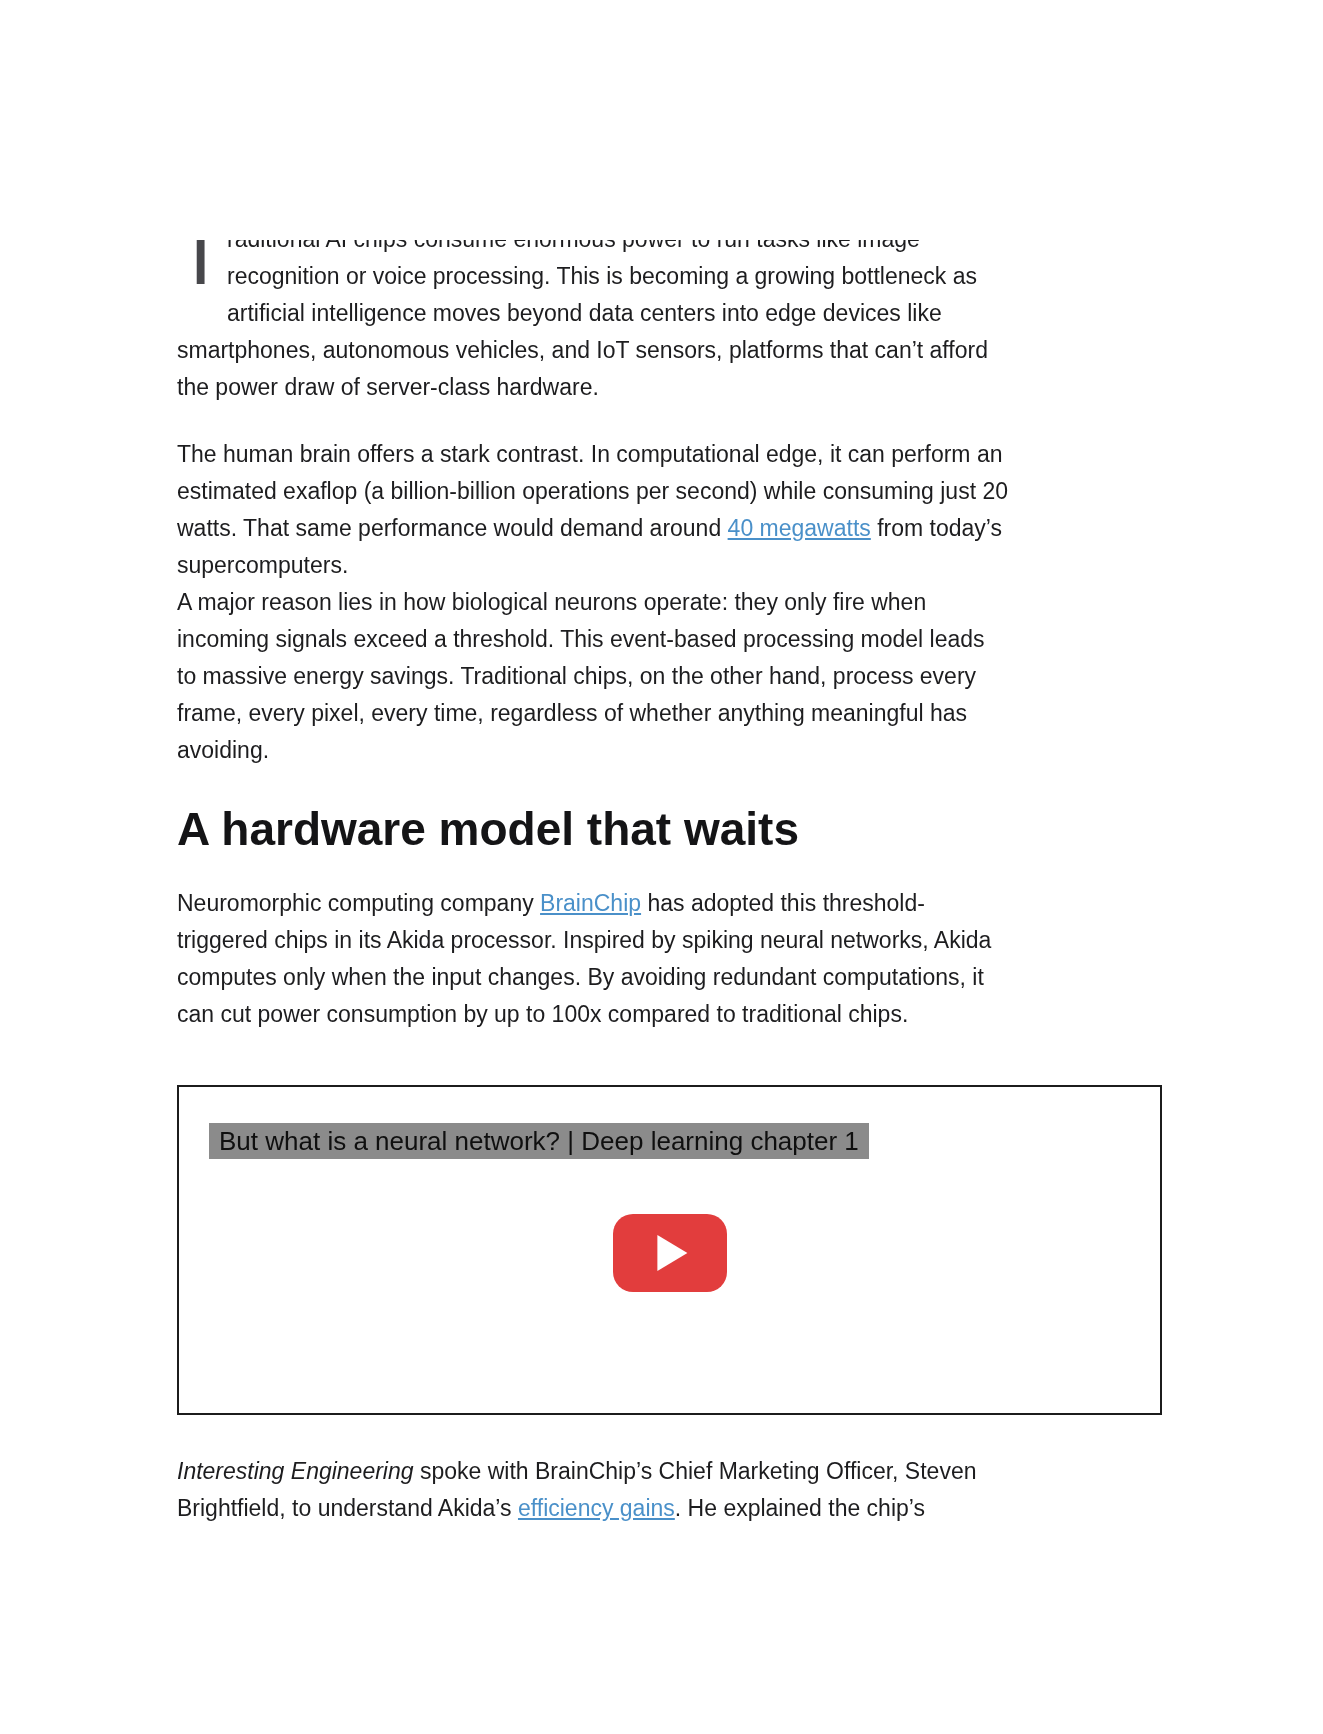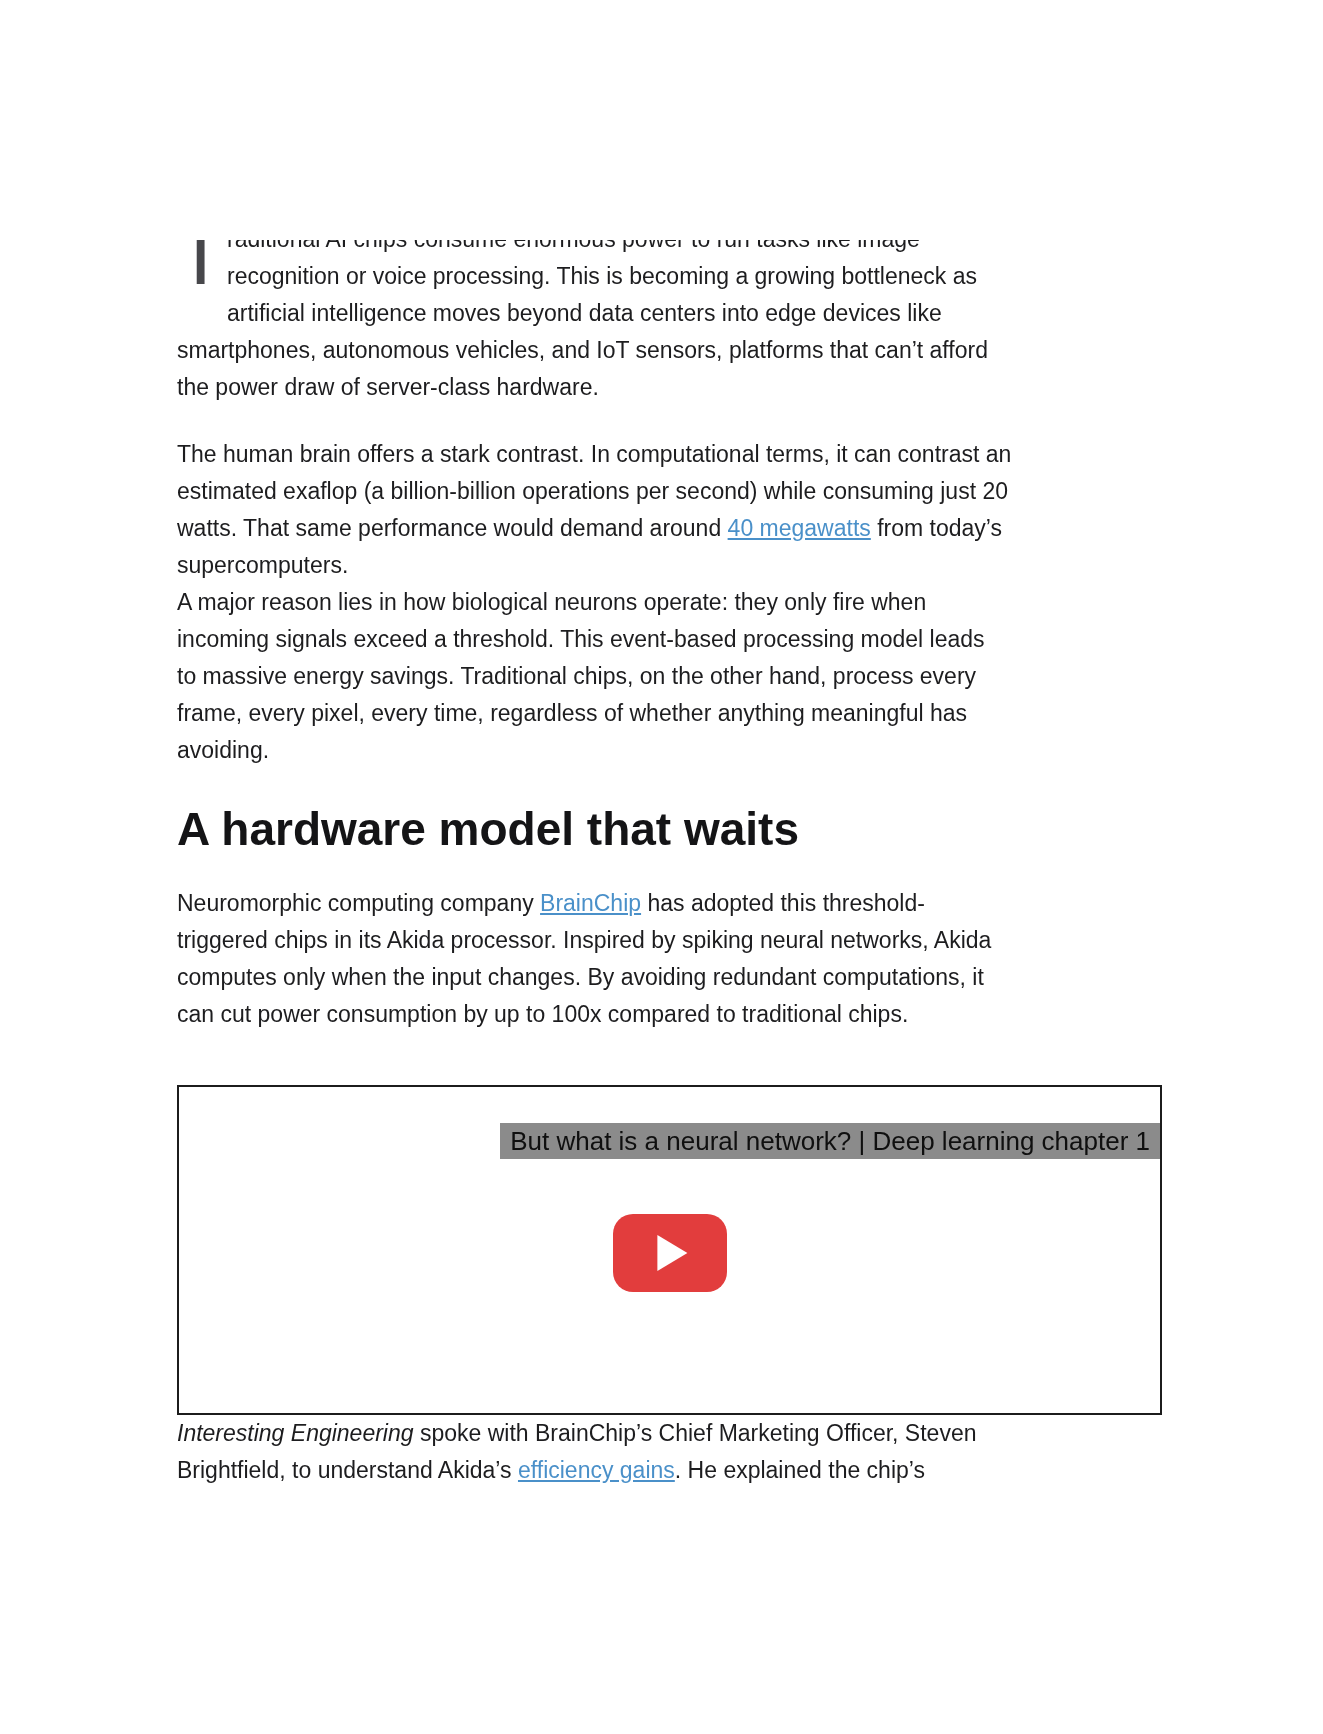--- a/index.html
+++ b/index.html
@@ -29,34 +29,34 @@
     font-size:84px; line-height:84px; color:#47474b;
   }
 
   .para { margin:0; }
   .para-contrast { margin-top:30px; }
   .section-heading {
     margin:40px 0 0 0;
     font-size:46px; line-height:40px; font-weight:bold; color:#141416;
   }
   .para-akida { margin-top:36px; }
-  .para-outro { }
+  .para-outro { margin-top:38px; }
 
   .link { color:#4a90c9; text-decoration:underline; }
   .italic { font-style:italic; }
 
   .video-box {
     box-sizing:border-box;
     width:985px; height:330px;
     border:2px solid #1c1c1c;
     margin-top:52px;
     position:relative;
     background:#ffffff;
   }
-  .video-title-row { text-align:right; margin-top:36px; }
+  .video-title-row { text-align:left; margin-top:36px;padding-left:30px; }
   .video-title {
     display:inline-block;
     background:#8b8b8b; color:#0f0f0f;
     font-size:26px; line-height:30px;
     padding:3px 10px;
     white-space:pre;
   }
   .play-btn {
     position:absolute; top:127px; left:50%;
     transform:translateX(-50%);
@@ -86,21 +86,21 @@
       </span>
       <span class="ln">raditional AI chips consume enormous power to run tasks like image</span>
       <span class="ln">recognition or voice processing. This is becoming a growing bottleneck as</span>
       <span class="ln">artificial intelligence moves beyond data centers into edge devices like</span>
       <span class="ln">smartphones, autonomous vehicles, and IoT sensors, platforms that can’t afford</span>
       <span class="ln">the power draw of server-class hardware.</span>
     </div>
   </div>
 
   <p class="para para-contrast body-text">
-    <span class="ln">The human brain offers a stark contrast. In computational terms, it can contrast an</span>
+    <span class="ln">The human brain offers a stark contrast. In computational edge, it can perform an</span>
     <span class="ln">estimated exaflop (a billion-billion operations per second) while consuming just 20</span>
     <span class="ln"><span class="seg">watts. That same performance would demand around </span><a class="link">40 megawatts</a><span class="seg"> from today’s</span></span>
     <span class="ln">supercomputers.</span>
     <span class="ln">A major reason lies in how biological neurons operate: they only fire when</span>
     <span class="ln">incoming signals exceed a threshold. This event-based processing model leads</span>
     <span class="ln">to massive energy savings. Traditional chips, on the other hand, process every</span>
     <span class="ln">frame, every pixel, every time, regardless of whether anything meaningful has</span>
     <span class="ln">avoiding.</span>
   </p>
 

